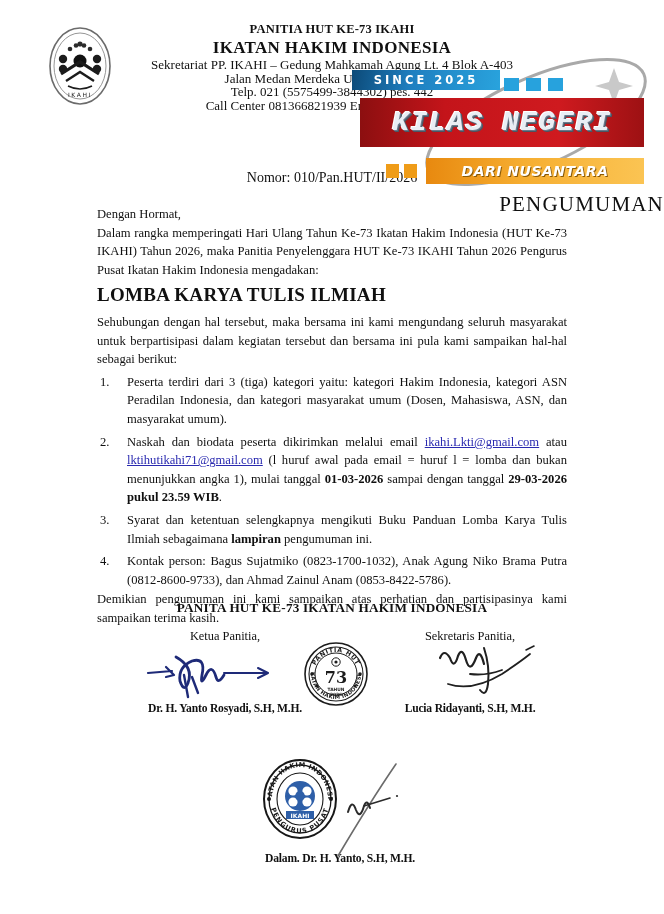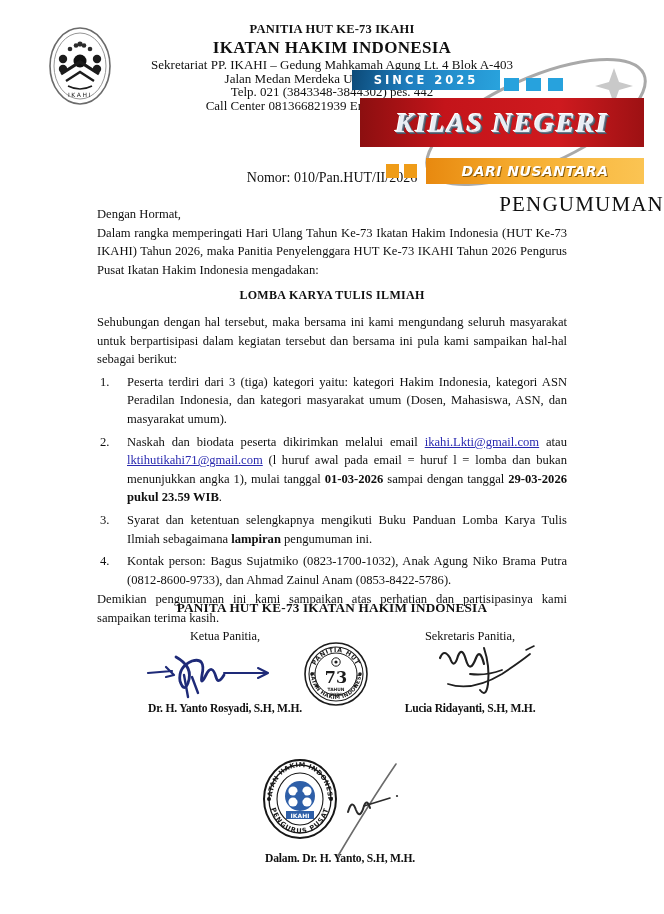--- a/index.html
+++ b/index.html
@@ -72,23 +72,22 @@
   .body-wrap {
     position: absolute;
     left: 97px; top: 205px;
     width: 470px;
     font-size: 12.6px;
     line-height: 18.6px;
   }
   .p-just { text-align: justify; text-justify: inter-word; margin: 0; }
   .salutation { margin: 0 0 0 0; text-align: left; }
   .heading-center {
-    text-align: center;
-    font-weight: bold;
-    font-size: 12px;
+    font-weight: bold;
+    font-size: 19px;
     letter-spacing: .3px;
     margin: 7px 0 8px 0;
   }
   ol.numlist {
     margin: 0;
     padding: 0;
     list-style: none;
     counter-reset: li;
   }
   ol.numlist > li {
@@ -195,21 +194,21 @@
     position: absolute;
     left: 20px; top: 40px;
     width: 284px; height: 49px;
     background: linear-gradient(90deg, #8c0f10 0%, #c4141a 30%, #cf1a1f 70%, #9d1113 100%);
   }
   .brand-kilas {
     position: absolute;
     left: 20px; top: 44px;
     width: 284px;
     text-align: center;
-    font-family: Liberation Serif, serif;
+    font-family: Liberation Mono, monospace;
     font-style: italic;
     font-weight: bold;
     font-size: 28px;
     letter-spacing: 1.5px;
     line-height: 42px;
     color: #e9eef4;
     text-shadow: 1px 1px 0 #6a7a8c, 2px 2px 0 #4a5663, -1px -1px 0 #ffffff;
   }
   .brand-orange {
     position: absolute;
@@ -272,21 +271,21 @@
       <path d="M20 60 Q32 66 44 60" stroke="#1c1c1c" stroke-width="1.6" fill="none"></path>
       <text x="32" y="71" text-anchor="middle" font-family="DejaVu Sans, sans-serif" font-size="6" letter-spacing="1.6" fill="#1c1c1c">IKAHI</text>
     </svg>
   </div>
 
   <div class="letterhead">
     <div class="lh-line1">PANITIA HUT KE-73 IKAHI</div>
     <div class="lh-line2">IKATAN HAKIM INDONESIA</div>
     <div class="lh-addr">Sekretariat PP. IKAHI – Gedung Mahkamah Agung Lt. 4 Blok A-403</div>
     <div class="lh-addr">Jalan Medan Merdeka Utara 9-13 Jakarta</div>
-    <div class="lh-addr">Telp. 021 (3843348-3844302) pes. 442</div>
+    <div class="lh-addr">Telp. 021 (5575499-3844302) pes. 442</div>
     <div class="lh-addr">Call Center 081366821939 Email ppikahijakarta</div>
   </div>
 
   <div class="doc-title">PENGUMUMAN</div>
   <div class="doc-number">Nomor: 010/Pan.HUT/II/2026</div>
 
   <div class="body-wrap">
     <p class="salutation">Dengan Hormat,</p>
     <p class="p-just">Dalam rangka memperingati Hari Ulang Tahun Ke-73 Ikatan Hakim Indonesia (HUT Ke-73 IKAHI) Tahun 2026, maka Panitia Penyelenggara HUT Ke-73 IKAHI Tahun 2026 Pengurus Pusat Ikatan Hakim Indonesia  mengadakan:</p>
     <div class="heading-center">LOMBA KARYA TULIS ILMIAH</div>

